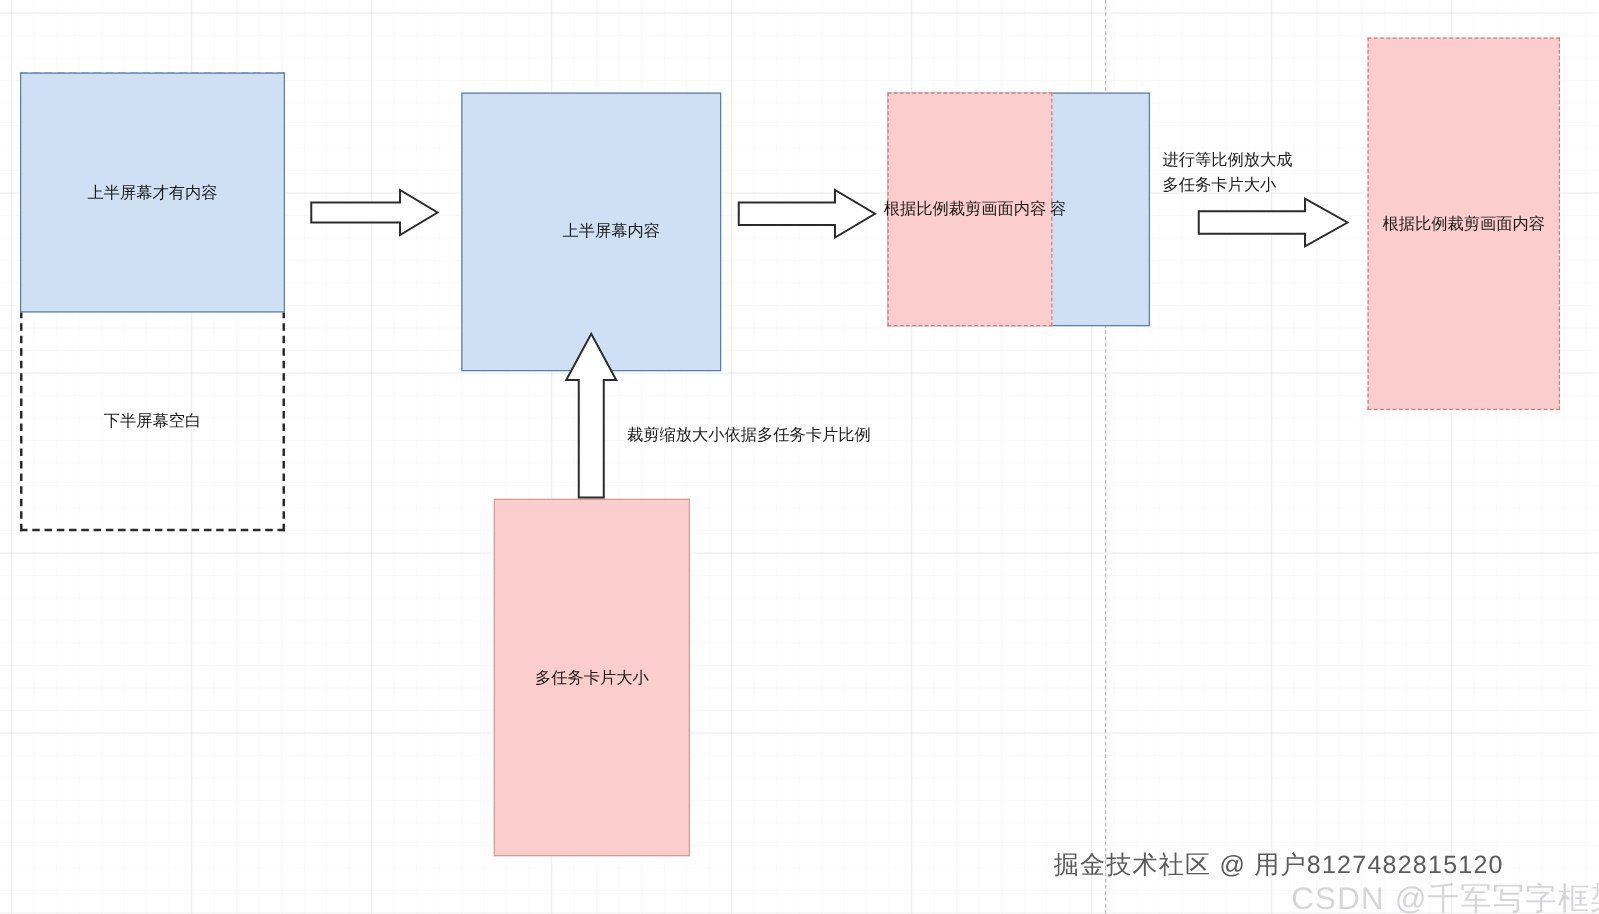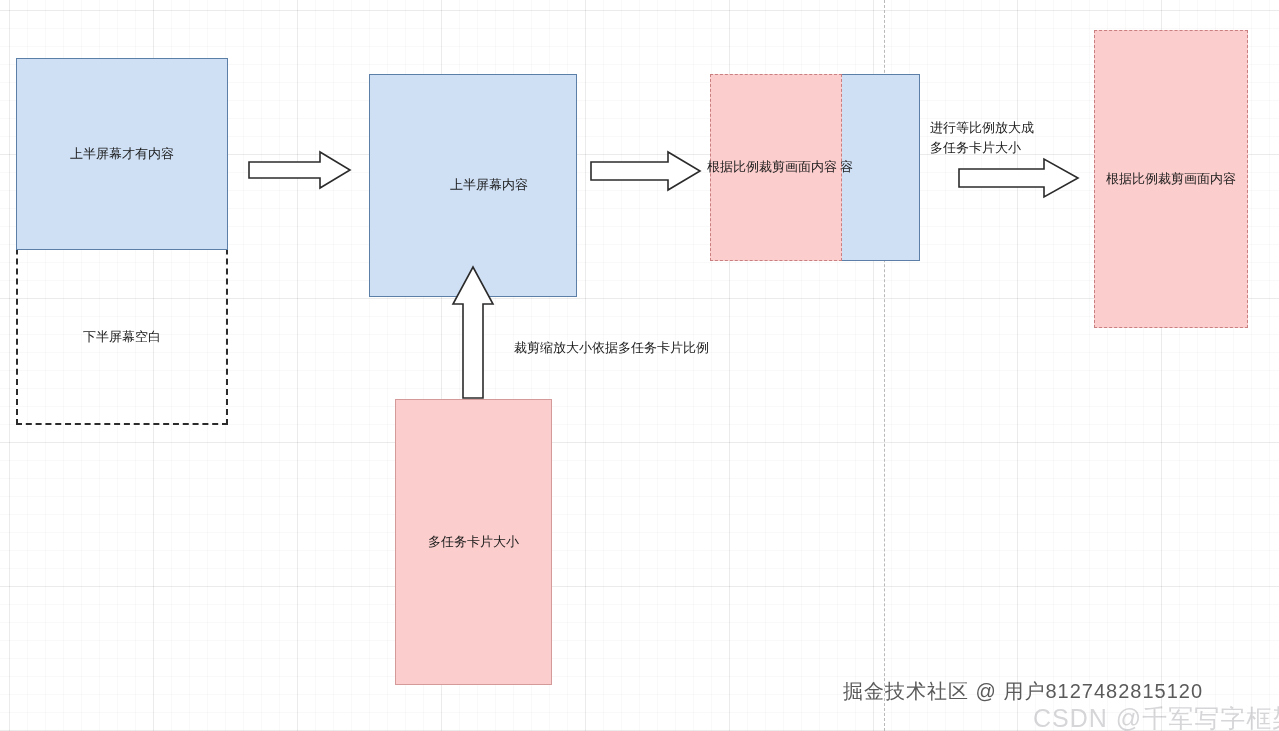--- a/index.html
+++ b/index.html
@@ -144,19 +144,19 @@
   </div>
 
   <div class="node pink-fill" style="left:395px; top:399px; width:157px; height:286px;">
     <span>多任务卡片大小</span>
   </div>
 
   <svg class="arrow-svg" style="left:450px; top:265px;" width="46" height="134" viewBox="0 0 46 134">
     <path d="M13,133 L13,39 L3,39 L23,2 L43,39 L33,39 L33,133 Z" fill="#ffffff" stroke="#2b2b2b" stroke-width="1.6" stroke-linejoin="miter"></path>
   </svg>
 
-  <div class="label-text" style="left:489px; top:338px; width:220px; text-align:right;">裁剪缩放大小依据多任务卡片比例</div>
+  <div class="label-text" style="left:489px; top:338px; width:220px; text-align:center;">裁剪缩放大小依据多任务卡片比例</div>
 
   <span class="wm-jue" style="left:843px; top:678px;">掘金技术社区 @ 用户8127482815120</span>
 
   <span class="wm-csdn" style="left:1033px; top:702px;">CSDN @千军写字框架</span>
 
 </div>
 
 </body></html>

